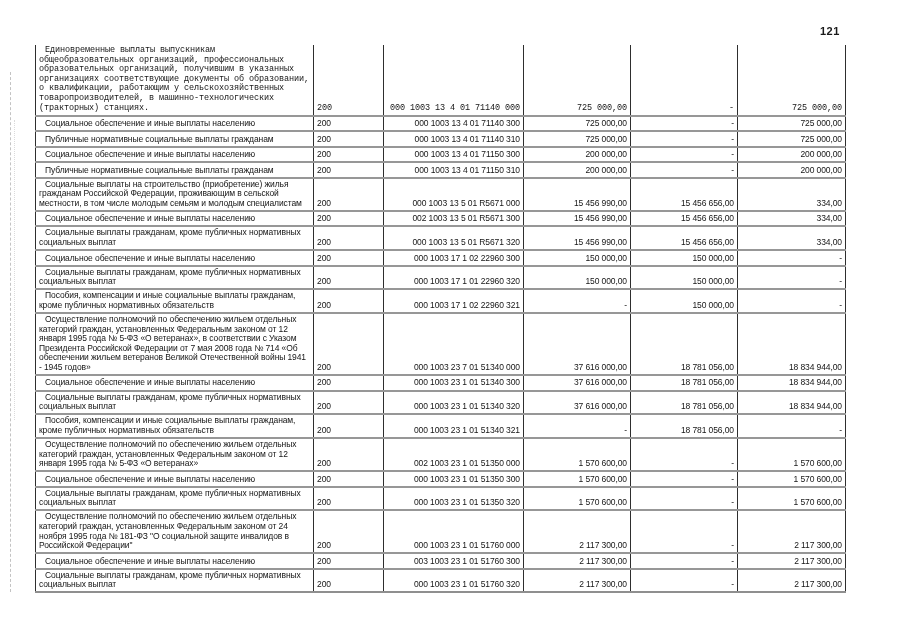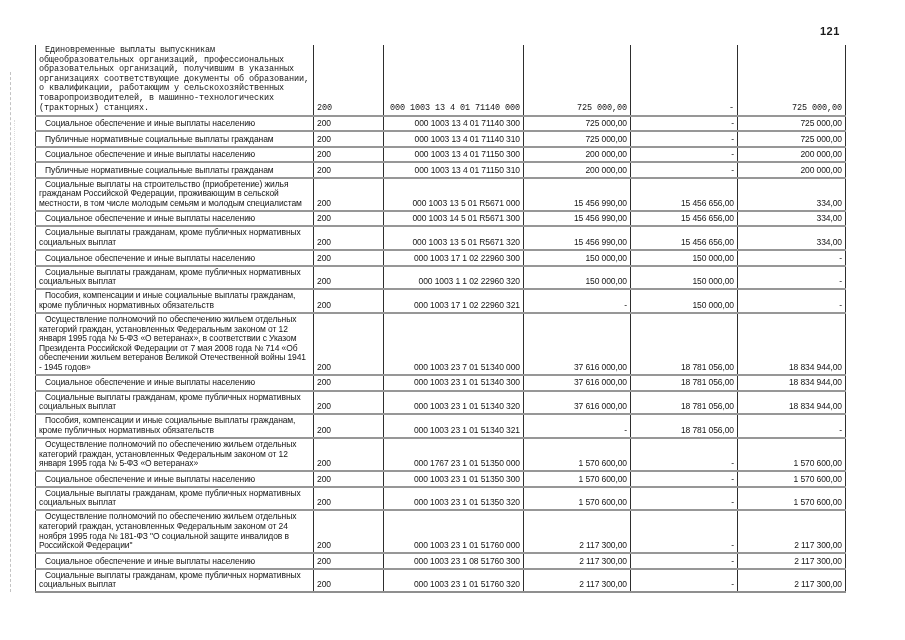--- a/index.html
+++ b/index.html
@@ -106,21 +106,21 @@
           <td class="name">Социальные выплаты на строительство (приобретение) жилья гражданам Российской Федерации, проживающим в сельской местности, в том числе молодым семьям и молодым специалистам</td>
           <td class="vr">200</td>
           <td class="kbk">000 1003 13 5 01 R5671 000</td>
           <td class="num">15 456 990,00</td>
           <td class="num">15 456 656,00</td>
           <td class="num">334,00</td>
         </tr>
         <tr>
           <td class="name">Социальное обеспечение и иные выплаты населению</td>
           <td class="vr">200</td>
-          <td class="kbk">000 1003 14 5 01 R5671 300</td>
+          <td class="kbk">002 1003 13 5 01 R5671 300</td>
           <td class="num">15 456 990,00</td>
           <td class="num">15 456 656,00</td>
           <td class="num">334,00</td>
         </tr>
         <tr>
           <td class="name">Социальные выплаты гражданам, кроме публичных нормативных социальных выплат</td>
           <td class="vr">200</td>
           <td class="kbk">000 1003 13 5 01 R5671 320</td>
           <td class="num">15 456 990,00</td>
           <td class="num">15 456 656,00</td>
@@ -130,21 +130,21 @@
           <td class="name">Социальное обеспечение и иные выплаты населению</td>
           <td class="vr">200</td>
           <td class="kbk">000 1003 17 1 02 22960 300</td>
           <td class="num">150 000,00</td>
           <td class="num">150 000,00</td>
           <td class="num">-</td>
         </tr>
         <tr>
           <td class="name">Социальные выплаты гражданам, кроме публичных нормативных социальных выплат</td>
           <td class="vr">200</td>
-          <td class="kbk">000 1003 1 1 02 22960 320</td>
+          <td class="kbk">000 1003 17 1 01 22960 320</td>
           <td class="num">150 000,00</td>
           <td class="num">150 000,00</td>
           <td class="num">-</td>
         </tr>
         <tr>
           <td class="name">Пособия, компенсации и иные социальные выплаты гражданам, кроме публичных нормативных обязательств</td>
           <td class="vr">200</td>
           <td class="kbk">000 1003 17 1 02 22960 321</td>
           <td class="num">-</td>
           <td class="num">150 000,00</td>
@@ -178,21 +178,21 @@
           <td class="name">Пособия, компенсации и иные социальные выплаты гражданам, кроме публичных нормативных обязательств</td>
           <td class="vr">200</td>
           <td class="kbk">000 1003 23 1 01 51340 321</td>
           <td class="num">-</td>
           <td class="num">18 781 056,00</td>
           <td class="num">-</td>
         </tr>
         <tr>
           <td class="name">Осуществление полномочий по обеспечению жильем отдельных категорий граждан, установленных Федеральным законом от 12 января 1995 года № 5-ФЗ «О ветеранах»</td>
           <td class="vr">200</td>
-          <td class="kbk">000 1767 23 1 01 51350 000</td>
+          <td class="kbk">002 1003 23 1 01 51350 000</td>
           <td class="num">1 570 600,00</td>
           <td class="num">-</td>
           <td class="num">1 570 600,00</td>
         </tr>
         <tr>
           <td class="name">Социальное обеспечение и иные выплаты населению</td>
           <td class="vr">200</td>
           <td class="kbk">000 1003 23 1 01 51350 300</td>
           <td class="num">1 570 600,00</td>
           <td class="num">-</td>
@@ -210,21 +210,21 @@
           <td class="name">Осуществление полномочий по обеспечению жильем отдельных категорий граждан, установленных Федеральным законом от 24 ноября 1995 года № 181-ФЗ "О социальной защите инвалидов в Российской Федерации"</td>
           <td class="vr">200</td>
           <td class="kbk">000 1003 23 1 01 51760 000</td>
           <td class="num">2 117 300,00</td>
           <td class="num">-</td>
           <td class="num">2 117 300,00</td>
         </tr>
         <tr>
           <td class="name">Социальное обеспечение и иные выплаты населению</td>
           <td class="vr">200</td>
-          <td class="kbk">000 1003 23 1 08 51760 300</td>
+          <td class="kbk">003 1003 23 1 01 51760 300</td>
           <td class="num">2 117 300,00</td>
           <td class="num">-</td>
           <td class="num">2 117 300,00</td>
         </tr>
         <tr>
           <td class="name">Социальные выплаты гражданам, кроме публичных нормативных социальных выплат</td>
           <td class="vr">200</td>
           <td class="kbk">000 1003 23 1 01 51760 320</td>
           <td class="num">2 117 300,00</td>
           <td class="num">-</td>

